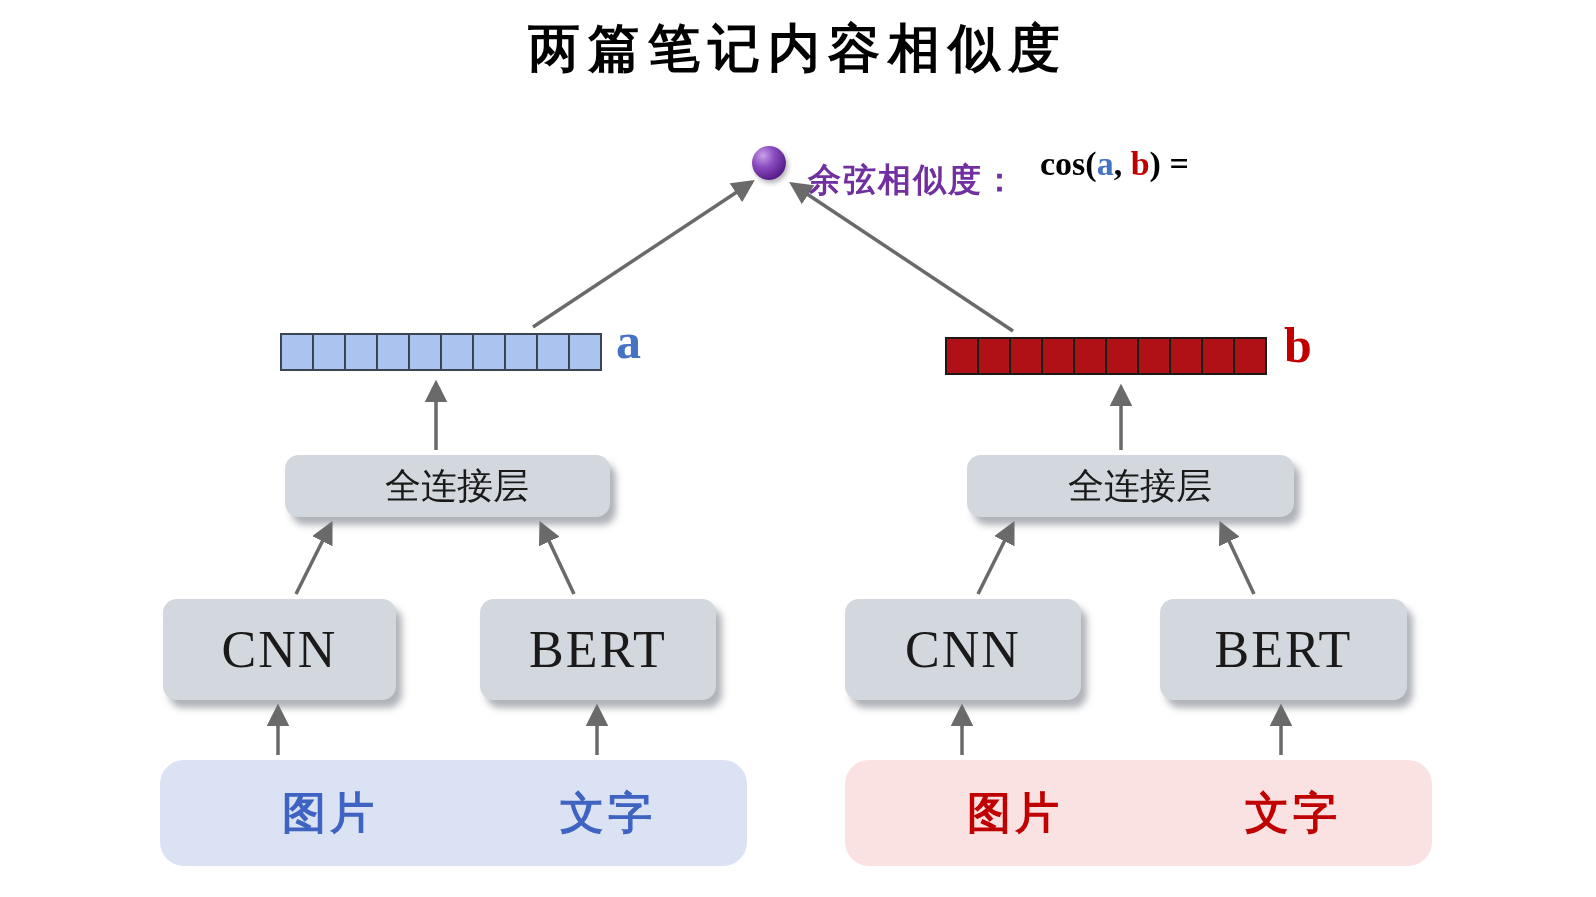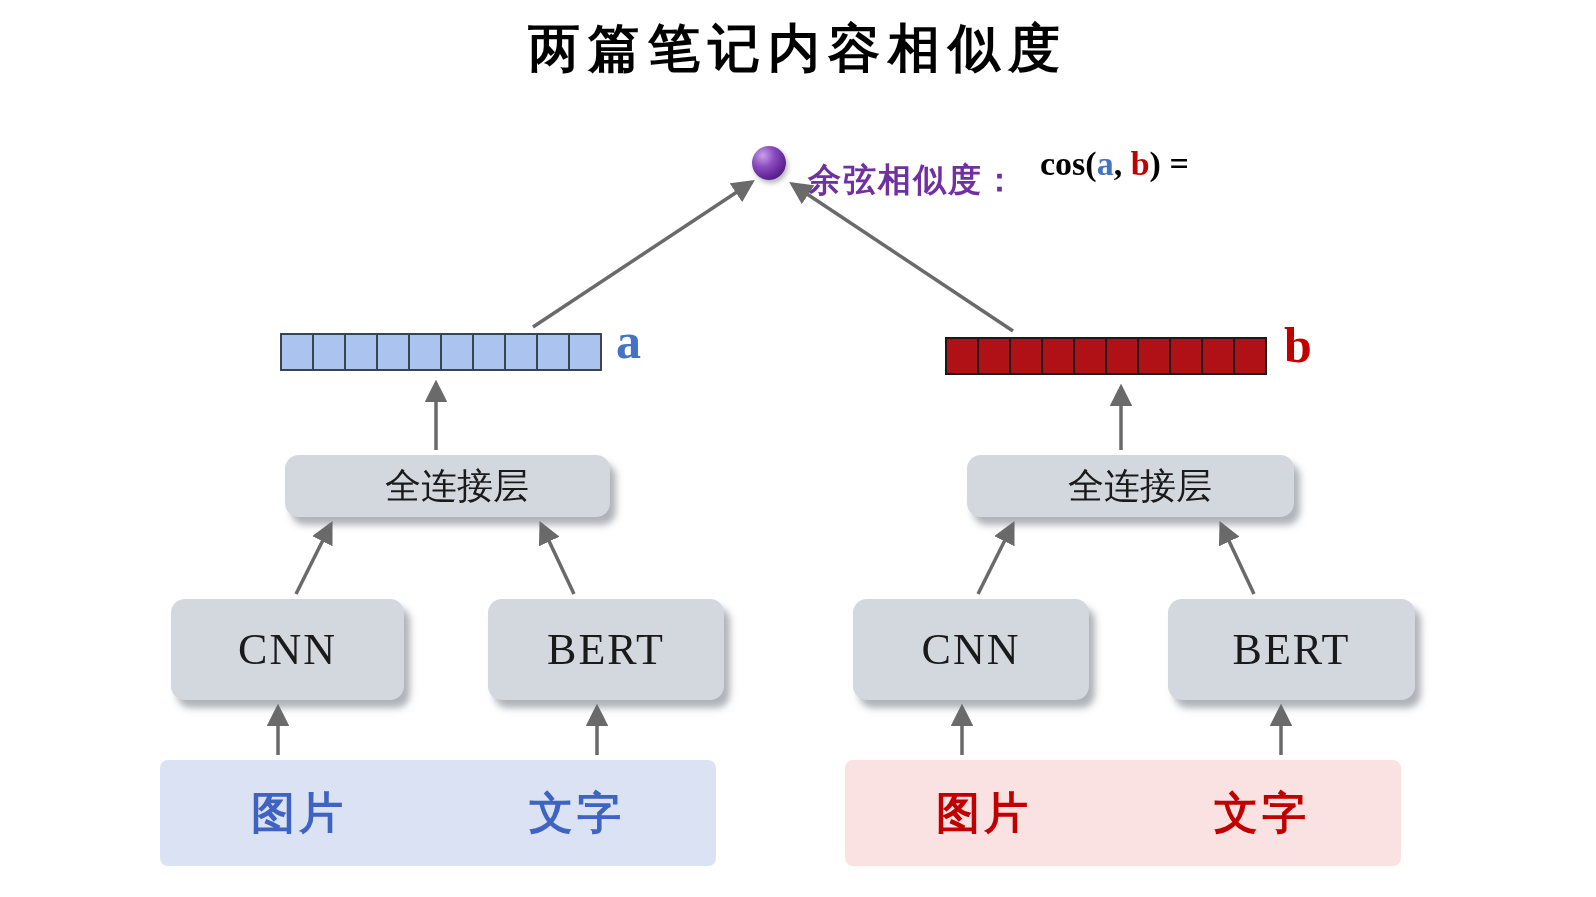--- a/index.html
+++ b/index.html
@@ -48,30 +48,30 @@
   #vec-label-b { left:1284px; top:316px; color:#c00000; }
 
   .gbox {
     position:absolute; background:#d3d7de; border-radius:14px;
     box-shadow:6px 8px 7px rgba(110,115,125,0.55);
     display:flex; align-items:center; justify-content:center; color:#1a1a1a;
   }
   .fc { font-size:36px;padding-left:19px; }
   #fc-left  { left:285px; top:455px; width:306px; height:62px; }
   #fc-right { left:967px; top:455px; width:308px; height:62px; }
-  .model { font-size:44px; letter-spacing:2px;margin-left:8px; }
+  .model { font-size:52px; letter-spacing:2px; }
   #cnn-left   { left:163px;  top:599px; width:233px; height:101px; }
   #bert-left  { left:480px;  top:599px; width:236px; height:101px; }
   #cnn-right  { left:845px;  top:599px; width:236px; height:101px; }
   #bert-right { left:1160px; top:599px; width:247px; height:101px; }
 
   .panel {
-    position:absolute; border-radius:8px;
+    position:absolute; border-radius:24px;
     display:flex; align-items:center; justify-content:space-around;
-    font-size:44px; font-weight:bold; letter-spacing:4px;
+    font-size:44px; font-weight:bold; letter-spacing:4px;padding-left:31px;
   }
   #panel-left  { left:160px; top:760px; width:556px; height:106px; background:#dbe2f4; color:#3f63c0; }
   #panel-right { left:845px; top:760px; width:556px; height:106px; background:#fbe2e2; color:#c00000; }
 </style>
 </head>
 <body>
 
 <div class="canvas">
 
   <svg class="arrows" xmlns="http://www.w3.org/2000/svg">

